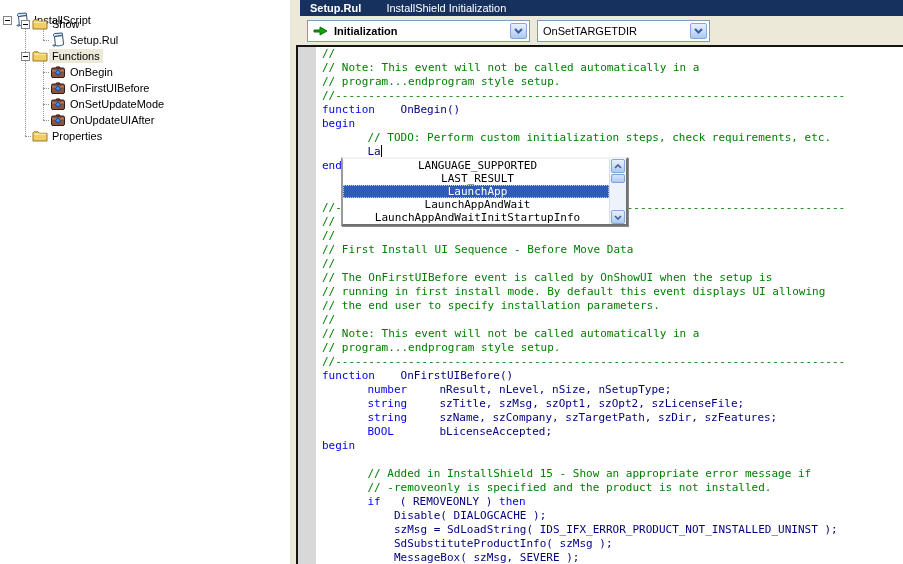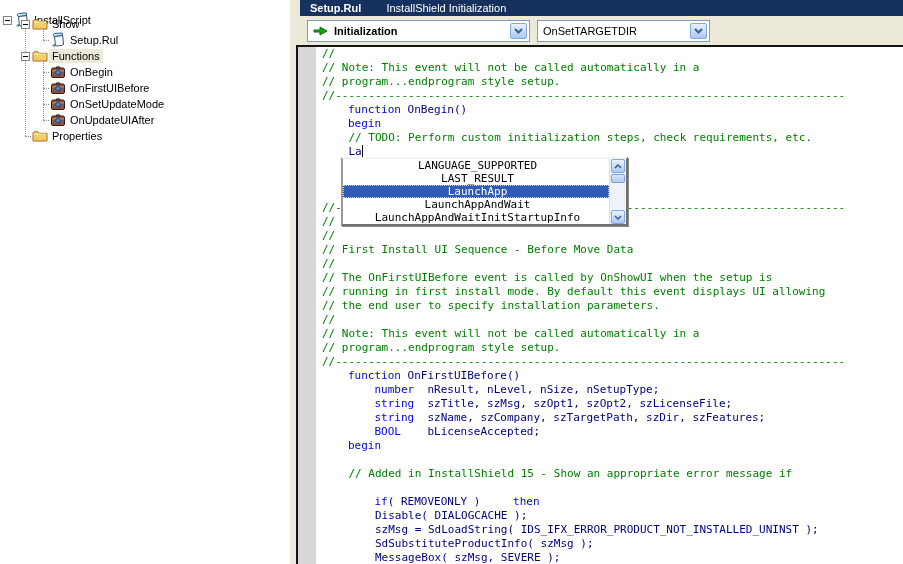--- a/index.html
+++ b/index.html
@@ -38,22 +38,22 @@
   .green-arrow-icon{display:inline-block; margin-right:6px; height:10px;}
   .combo-btn{position:absolute; right:2px; top:2px; bottom:2px; width:17px; border:1px solid #86a7dc; border-radius:2px;
     background:linear-gradient(180deg,#e9f1fd,#c6daf6 60%,#abc8f0); display:flex; align-items:center; justify-content:center;}
 
   
   .code-wrap{position:absolute; left:-4px; top:45px; width:607px; height:519px; background:#fff; border-left:2px solid #141414; border-top:2px solid #141414; overflow:hidden;}
   .gutter{position:absolute; left:0; top:0; width:18px; height:100%; background:var(--gutter-bg);}
   .code{position:absolute; left:24px; top:0; font-family:"DejaVu Sans Mono",monospace; font-size:11px; color:var(--code-text);}
   .code .line{height:14px; line-height:14px; white-space:pre;}
   .code .cm{color:var(--comment);}
-  .code .kw{color:var(--keyword);margin-left:26px;}
-  .code .id{color:var(--code-text);}
+  .code .kw{color:var(--keyword);}
+  .code .id{color:var(--code-text);padding-left:19px;}
   .caret{display:inline-block; width:1px; height:12px; background:#000; vertical-align:-2px;}
 
   
   .popup{position:absolute; left:43px; top:110px; width:287px; height:69px; background:#fff; border:2px solid; border-color:#f2f2f2 #6f6f6f #6f6f6f #9a9a9a; box-shadow:1px 1px 0 #8c8c8c; font-family:"DejaVu Sans Mono",monospace; font-size:11px;}
   .popup-list{position:absolute; left:0; top:0; right:17px; bottom:0;}
   .popup-item{height:13px; line-height:13px; padding-left:3px; white-space:nowrap; overflow:hidden; color:#000;text-align:center;}
   .popup-item.sel{background:var(--selection-bg); color:#fff; outline:1px dotted #bcd0ee; outline-offset:-1px;}
   .popup-scrollbar{position:absolute; right:0; top:0; width:17px; bottom:0; background:#eef2fb; border-left:1px solid #d6ddec;}
   .sb-btn{position:absolute; left:1px; right:1px; height:14px; border:1px solid #86a7dc; border-radius:2px;
     background:linear-gradient(180deg,#e9f1fd,#c6daf6 60%,#abc8f0); display:flex; align-items:center; justify-content:center;}
@@ -218,21 +218,21 @@
           <div class="line"><span class="cm">// program...endprogram style setup.</span></div>
           <div class="line"><span class="cm">//-----------------------------------------------------------------------------</span></div>
           <div class="line"><span class="kw">function</span><span class="id"> OnFirstUIBefore()</span></div>
           <div class="line"><span class="id">    </span><span class="kw">number</span><span class="id">  nResult, nLevel, nSize, nSetupType;</span></div>
           <div class="line"><span class="id">    </span><span class="kw">string</span><span class="id">  szTitle, szMsg, szOpt1, szOpt2, szLicenseFile;</span></div>
           <div class="line"><span class="id">    </span><span class="kw">string</span><span class="id">  szName, szCompany, szTargetPath, szDir, szFeatures;</span></div>
           <div class="line"><span class="id">    </span><span class="kw">BOOL</span><span class="id">    bLicenseAccepted;</span></div>
           <div class="line"><span class="kw">begin</span></div>
           <div class="line">&nbsp;</div>
           <div class="line"><span class="id">    </span><span class="cm">// Added in InstallShield 15 - Show an appropriate error message if</span></div>
-          <div class="line"><span class="id">    </span></div>
+          <div class="line"><span class="id">    </span><span class="cm">// -removeonly is specified and the product is not installed.</span></div>
           <div class="line"><span class="id">    </span><span class="kw">if</span><span class="id">( REMOVEONLY ) </span><span class="kw">then</span></div>
           <div class="line"><span class="id">        Disable( DIALOGCACHE );</span></div>
           <div class="line"><span class="id">        szMsg = SdLoadString( IDS_IFX_ERROR_PRODUCT_NOT_INSTALLED_UNINST );</span></div>
           <div class="line"><span class="id">        SdSubstituteProductInfo( szMsg );</span></div>
           <div class="line"><span class="id">        MessageBox( szMsg, SEVERE );</span></div>
         </div>
 
       <div class="popup">
         <div class="popup-list" id="popup-list">
             <div class="popup-item">LANGUAGE_SUPPORTED</div>

